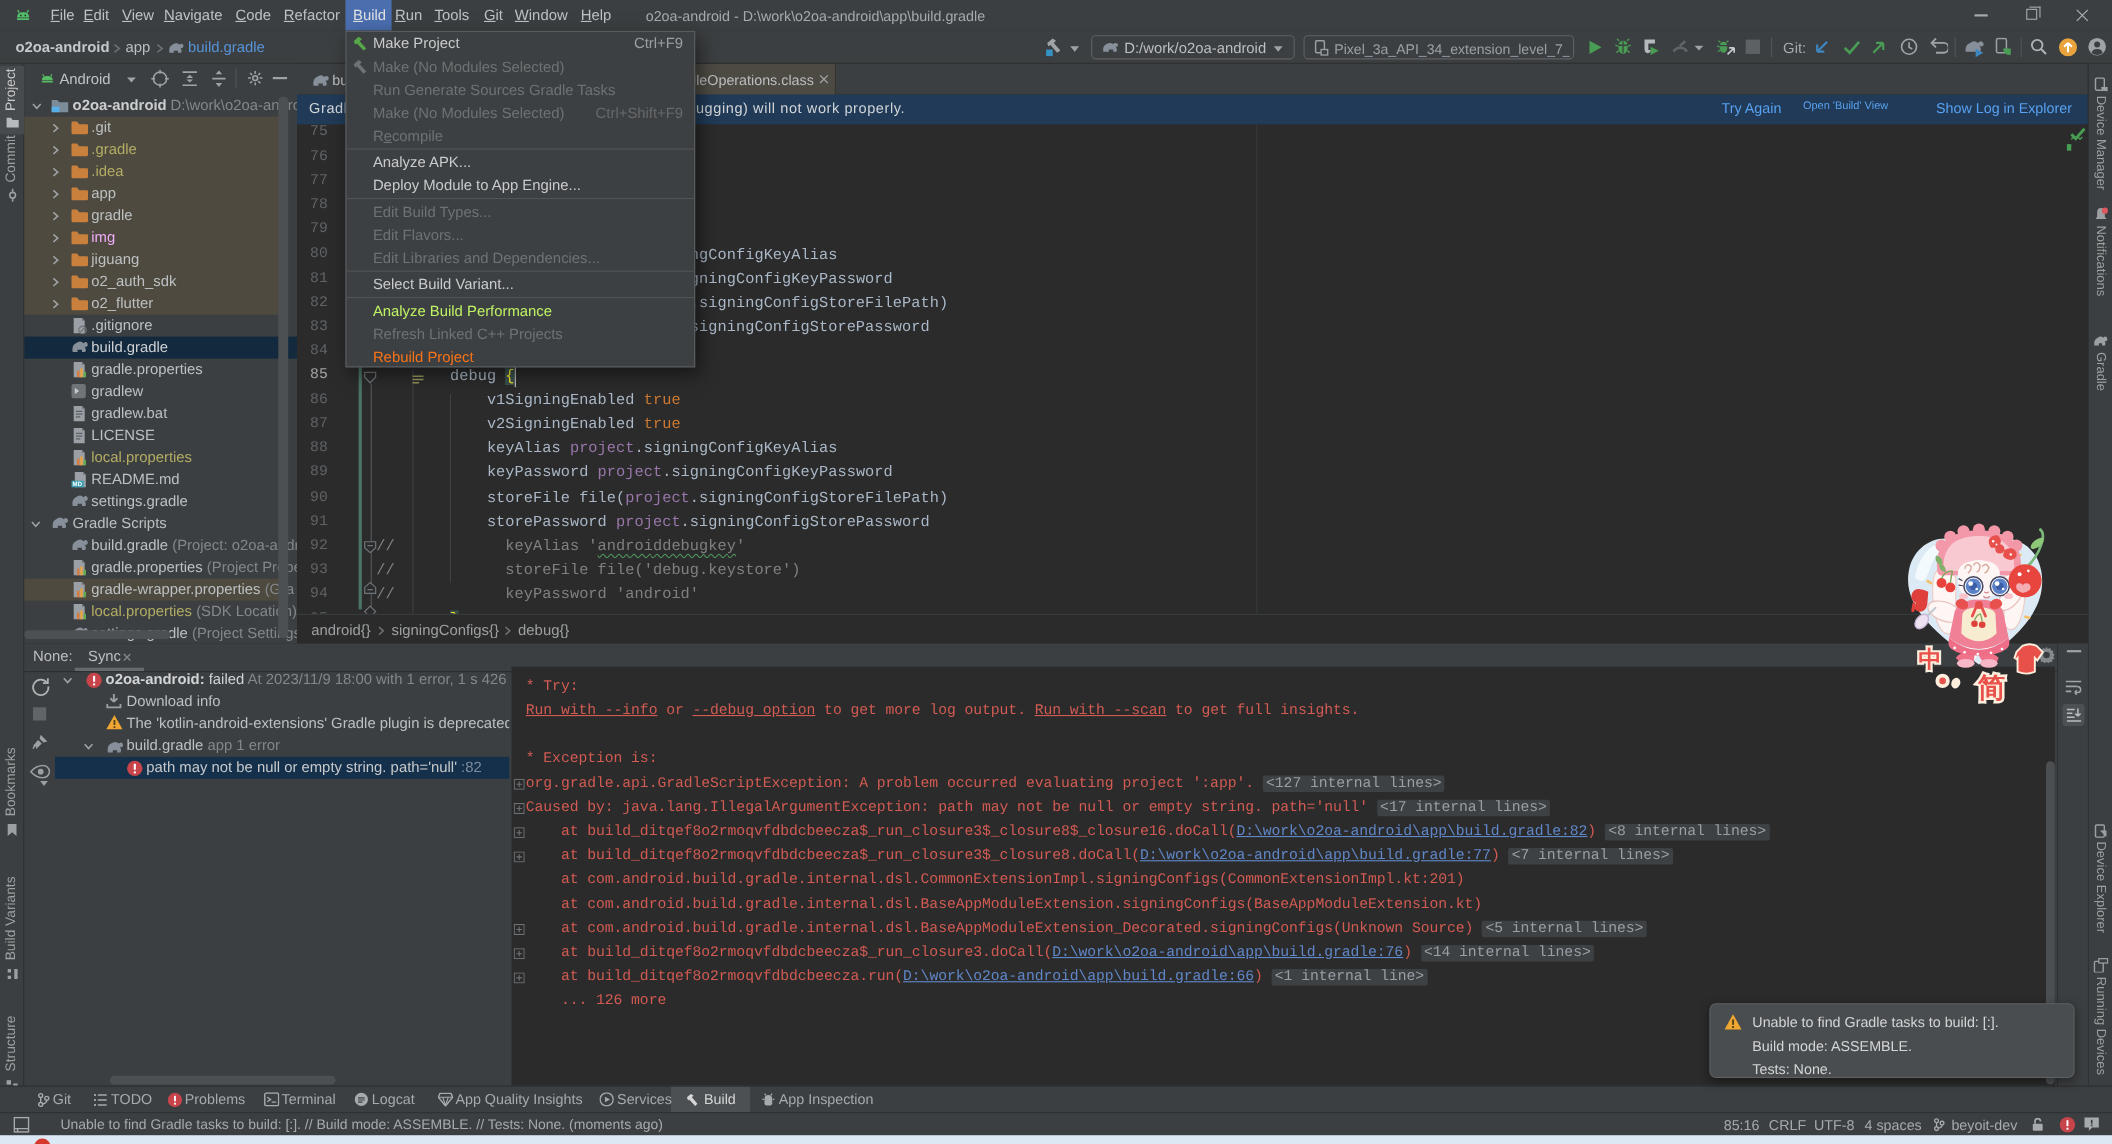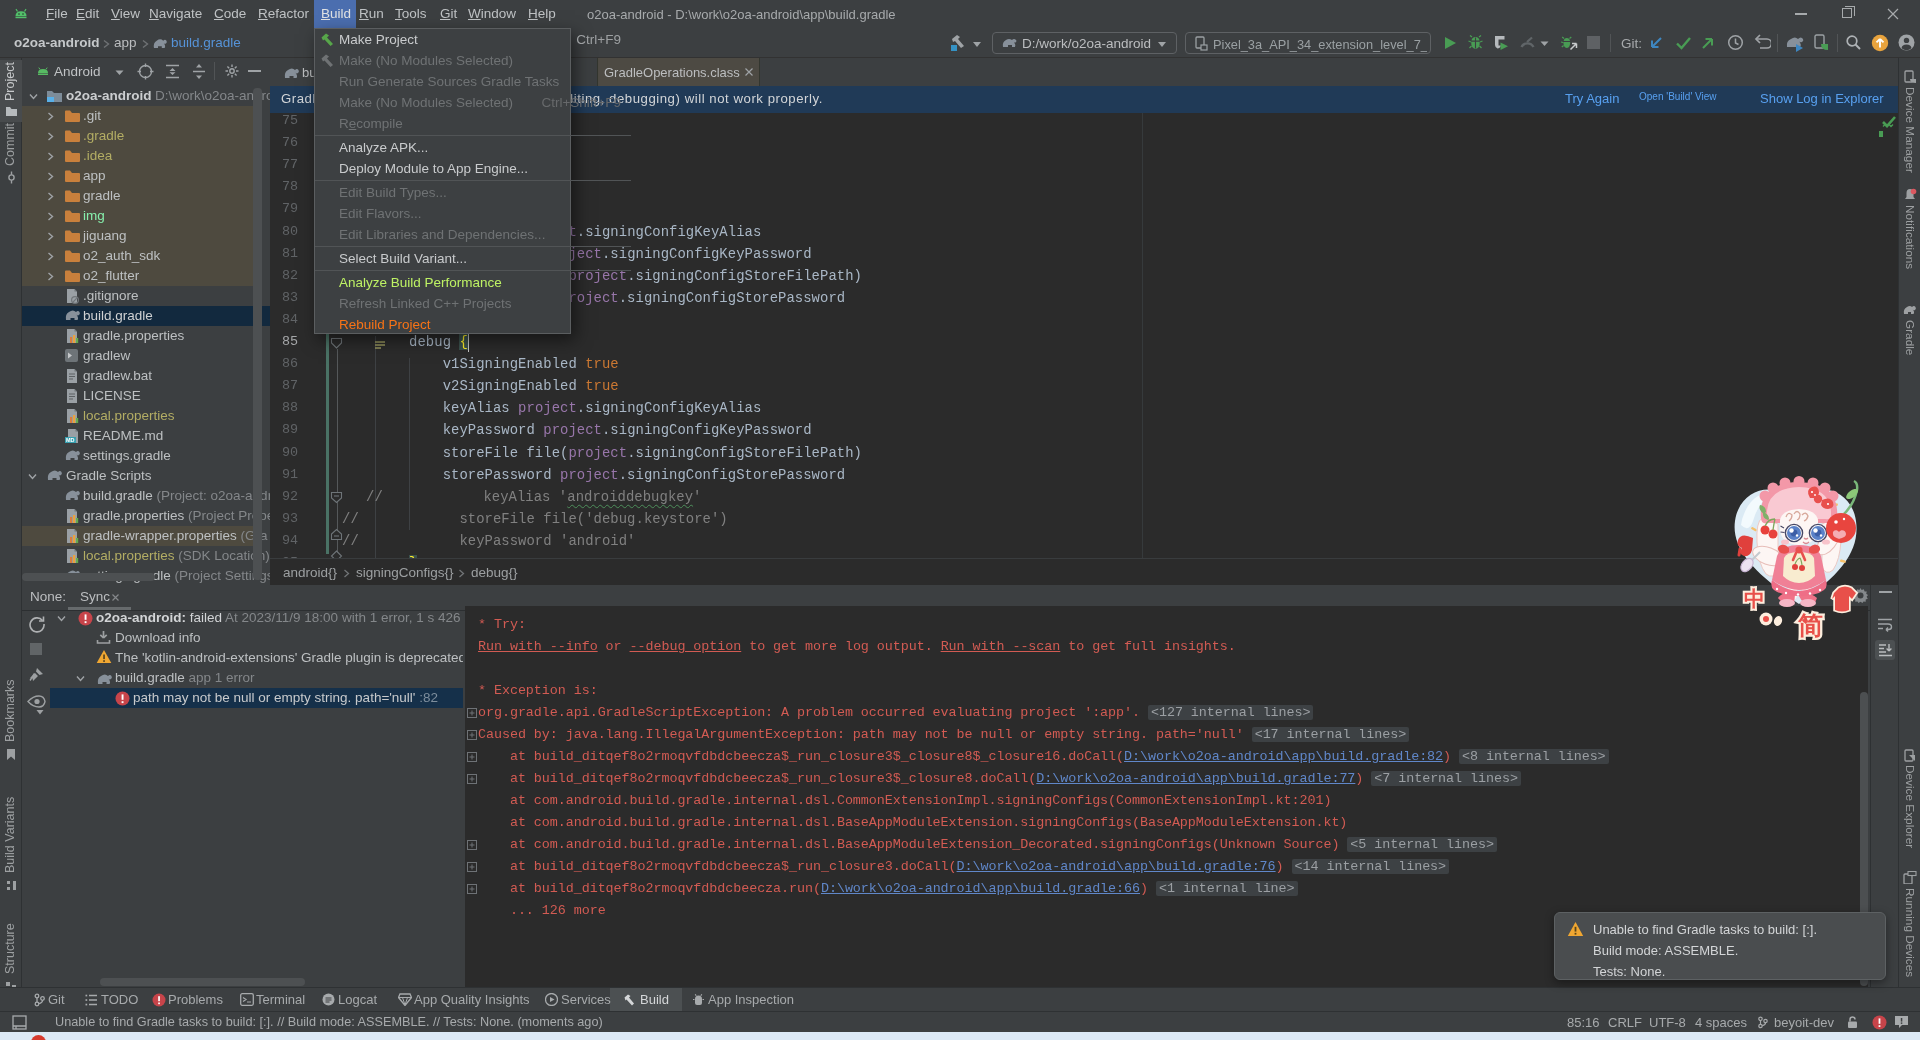--- a/index.html
+++ b/index.html
@@ -299,21 +299,21 @@
       <svg class="a" style="left:42px;top:130px;" width="17" height="16" viewBox="0 0 17 16">
         <path d="M1 3.5 Q1 2.5 2 2.5 L6 2.5 L8 5 L15 5 Q16 5 16 6 L16 13 Q16 14 15 14 L2 14 Q1 14 1 13 Z" fill="#c9803c"></path>
       </svg>
       <span class="a" style="left:61px;top:130px;color:#bdc0c2;white-space:nowrap;">gradle</span>
 <svg class="a" style="left:24px;top:154px;" width="9" height="9" viewBox="0 0 9 9">
         <path d="M2.5 1 L6.5 4.5 L2.5 8" stroke="#9fa3a6" stroke-width="1.4" fill="none"></path>
       </svg>
       <svg class="a" style="left:42px;top:150px;" width="17" height="16" viewBox="0 0 17 16">
         <path d="M1 3.5 Q1 2.5 2 2.5 L6 2.5 L8 5 L15 5 Q16 5 16 6 L16 13 Q16 14 15 14 L2 14 Q1 14 1 13 Z" fill="#c9803c"></path>
       </svg>
-      <span class="a" style="left:61px;top:150px;color:#86efac;white-space:nowrap;">img</span>
+      <span class="a" style="left:61px;top:150px;color:#f0abfc;white-space:nowrap;">img</span>
 <svg class="a" style="left:24px;top:174px;" width="9" height="9" viewBox="0 0 9 9">
         <path d="M2.5 1 L6.5 4.5 L2.5 8" stroke="#9fa3a6" stroke-width="1.4" fill="none"></path>
       </svg>
       <svg class="a" style="left:42px;top:170px;" width="17" height="16" viewBox="0 0 17 16">
         <path d="M1 3.5 Q1 2.5 2 2.5 L6 2.5 L8 5 L15 5 Q16 5 16 6 L16 13 Q16 14 15 14 L2 14 Q1 14 1 13 Z" fill="#c9803c"></path>
       </svg>
       <span class="a" style="left:61px;top:170px;color:#bdc0c2;white-space:nowrap;">jiguang</span>
 <svg class="a" style="left:24px;top:194px;" width="9" height="9" viewBox="0 0 9 9">
         <path d="M2.5 1 L6.5 4.5 L2.5 8" stroke="#9fa3a6" stroke-width="1.4" fill="none"></path>
       </svg>
@@ -487,21 +487,21 @@
 <div class="a code" style="left:72px;top:206.7px;line-height:22px;">            storeFile file(<span class="pur">project</span>.signingConfigStoreFilePath)</div>
 <div class="a code" style="left:72px;top:228.8px;line-height:22px;">            storePassword <span class="pur">project</span>.signingConfigStorePassword</div>
 <div class="a code" style="left:72px;top:250.9px;line-height:22px;">        }</div>
 <div class="a code" style="left:72px;top:273.0px;line-height:22px;">        debug <span style="background:#3b514d;color:#ffef28;">{</span></div>
 <div class="a code" style="left:72px;top:295.1px;line-height:22px;">            v1SigningEnabled <span class="or">true</span></div>
 <div class="a code" style="left:72px;top:317.2px;line-height:22px;">            v2SigningEnabled <span class="or">true</span></div>
 <div class="a code" style="left:72px;top:339.3px;line-height:22px;">            keyAlias <span class="pur">project</span>.signingConfigKeyAlias</div>
 <div class="a code" style="left:72px;top:361.4px;line-height:22px;">            keyPassword <span class="pur">project</span>.signingConfigKeyPassword</div>
 <div class="a code" style="left:72px;top:383.5px;line-height:22px;">            storeFile file(<span class="pur">project</span>.signingConfigStoreFilePath)</div>
 <div class="a code" style="left:72px;top:405.6px;line-height:22px;">            storePassword <span class="pur">project</span>.signingConfigStorePassword</div>
-<div class="a code" style="left:72px;top:427.7px;line-height:22px;margin-left:24px;"><span class="gry">//            keyAlias '<span style="text-decoration:underline wavy #4e8f5b 1px;text-underline-offset:3px;">androiddebugkey</span>'</span></div>
+<div class="a code" style="left:72px;top:427.7px;line-height:22px;"><span class="gry">//            keyAlias '<span style="text-decoration:underline wavy #4e8f5b 1px;text-underline-offset:3px;">androiddebugkey</span>'</span></div>
 <div class="a code" style="left:72px;top:449.8px;line-height:22px;"><span class="gry">//            storeFile file('debug.keystore')</span></div>
 <div class="a code" style="left:72px;top:471.9px;line-height:22px;"><span class="gry">//            keyPassword 'android'</span></div>
 <div class="a code" style="left:72px;top:494.0px;line-height:22px;">        <span style="background:#3b514d;color:#ffef28;">}</span></div>
 <div class="a" style="left:197.5px;top:274px;width:1.6px;height:20px;background:#c8c8c8;"></div>
 <div class="a" style="left:0;top:28px;width:1628px;height:27px;background:#203a57;"></div>
 <div class="a" style="left:11px;top:33px;font-size:13.2px;letter-spacing:0.54px;color:#d2d5d8;">Gradle sync failed. Basic functionality (e.g. editing, debugging) will not work properly.</div>
 <div class="a" style="left:1295px;top:33px;font-size:13px;color:#58a0f0;">Try Again</div>
 <div class="a" style="left:1369px;top:33px;font-size:10px;color:#58a0f0;">Open 'Build' View</div>
 <div class="a" style="left:1490px;top:33px;font-size:13px;color:#58a0f0;">Show Log in Explorer</div>
 <svg class="a" style="left:1612px;top:57px;" width="14" height="14" viewBox="0 0 14 14">
@@ -726,21 +726,21 @@
     </svg>
     <svg class="a" style="left:1894px;top:3px;" width="15" height="14" viewBox="0 0 15 14">
       <path d="M1 1 L14 1 L14 10 L8 10 L5 13 L5 10 L1 10 Z" fill="#a7aaac"></path>
       <rect x="6.8" y="3" width="1.5" height="3.6" fill="#3c3f41"></rect>
       <rect x="6.8" y="7.4" width="1.5" height="1.5" fill="#3c3f41"></rect>
     </svg>
   </div>
 
 <div class="a" style="left:0;top:1032px;width:1920px;height:8px;background:#dce9f5;"></div>
 <div class="a" style="left:31px;top:1035px;width:15px;height:15px;border-radius:50%;background:#d63a2e;"></div>
-<div class="a" style="left:314px;top:28px;width:257px;height:306px;background:#3d4042;border:1px solid #5b5e60;box-shadow:4px 6px 16px rgba(0,0,0,0.5);z-index:50;">
+<div class="a" style="left:314px;top:28px;width:318px;height:306px;background:#3d4042;border:1px solid #5b5e60;box-shadow:4px 6px 16px rgba(0,0,0,0.5);z-index:50;">
     <div class="a" style="left:24px;top:3px;font-size:13.5px;color:#c9cbcd;white-space:nowrap;">Make Project</div>
     <div class="a" style="left:180px;top:3px;width:126px;text-align:right;font-size:13.5px;color:#9da0a2;">Ctrl+F9</div>
     <svg class="a" style="left:4px;top:3px;" width="16" height="16" viewBox="0 0 16 16">
       <path d="M2.5 5.5 L7 1.5 L10 3.5 L8 5.5 L14 12 L11.5 14 L5.5 7.5 L4 8.5 Z" fill="#57a64a"></path>
     </svg>
     <div class="a" style="left:24px;top:24px;font-size:13.5px;color:#6f7274;white-space:nowrap;">Make (No Modules Selected)</div>
     <svg class="a" style="left:4px;top:24px;" width="16" height="16" viewBox="0 0 16 16">
       <path d="M2.5 5.5 L7 1.5 L10 3.5 L8 5.5 L14 12 L11.5 14 L5.5 7.5 L4 8.5 Z" fill="#6f7274"></path>
     </svg>
     <div class="a" style="left:24px;top:45px;font-size:13.5px;color:#6f7274;white-space:nowrap;">Run Generate Sources Gradle Tasks</div>

